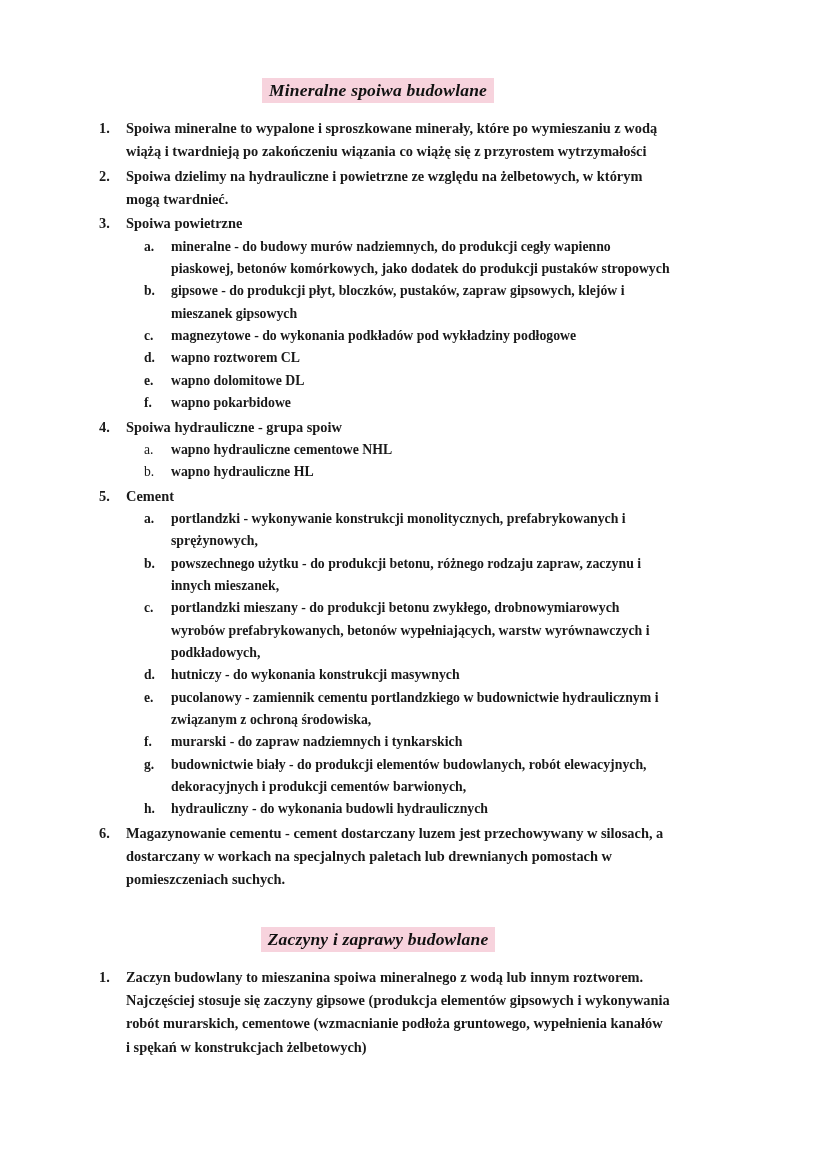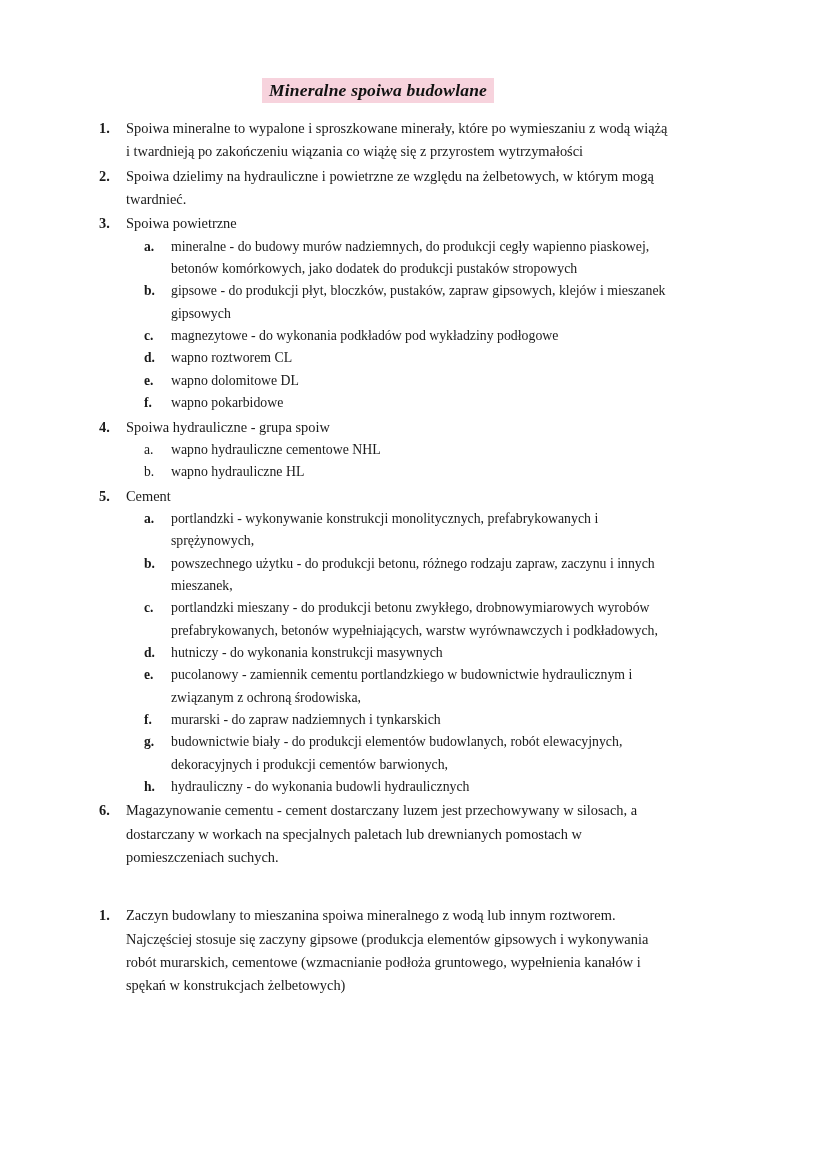--- a/index.html
+++ b/index.html
@@ -72,22 +72,22 @@
     line-height: 1.62;
   }
   ol.lvl2 > li > .marker {
     position: absolute;
     left: 18px;
     top: 0;
     font-weight: bold;
     font-size: 13.6px;
   }
   ol.lvl2.plain > li > .marker { font-weight: normal; }
-  .b { font-weight: normal; }
-  .txt { font-weight: normal; }
+  .b { font-weight: bold; }
+  .txt { font-weight: bold; }
   .gap-big { height: 34px; }
 </style>
 </head>
 <body>
 
 <div class="page">
 
   <div class="section-title-wrap">
     <span class="section-title">Mineralne spoiwa budowlane</span>
   </div>
@@ -191,20 +191,23 @@
 
     <li>
       <span class="marker">6.</span>
       <span class="b">Magazynowanie cementu</span><span class="txt"> - cement dostarczany luzem jest przechowywany w silosach, a dostarczany w workach na specjalnych paletach lub drewnianych pomostach w pomieszczeniach suchych.</span>
     </li>
 
   </ol>
 
   <div class="gap-big"></div>
 
+  <div class="section-title-wrap">
+    <span class="section-title">Zaczyny i zaprawy budowlane</span>
+  </div>
 
   <ol class="lvl1">
     <li>
       <span class="marker">1.</span>
       <span class="b">Zaczyn budowlany</span><span class="txt"> to mieszanina spoiwa mineralnego z wodą lub innym roztworem. Najczęściej stosuje się zaczyny </span><span class="b">gipsowe</span><span class="txt"> (produkcja elementów gipsowych i wykonywania robót murarskich, </span><span class="b">cementowe</span><span class="txt"> (wzmacnianie podłoża gruntowego, wypełnienia kanałów i spękań w konstrukcjach żelbetowych)</span>
     </li>
   </ol>
 
 </div>
 

